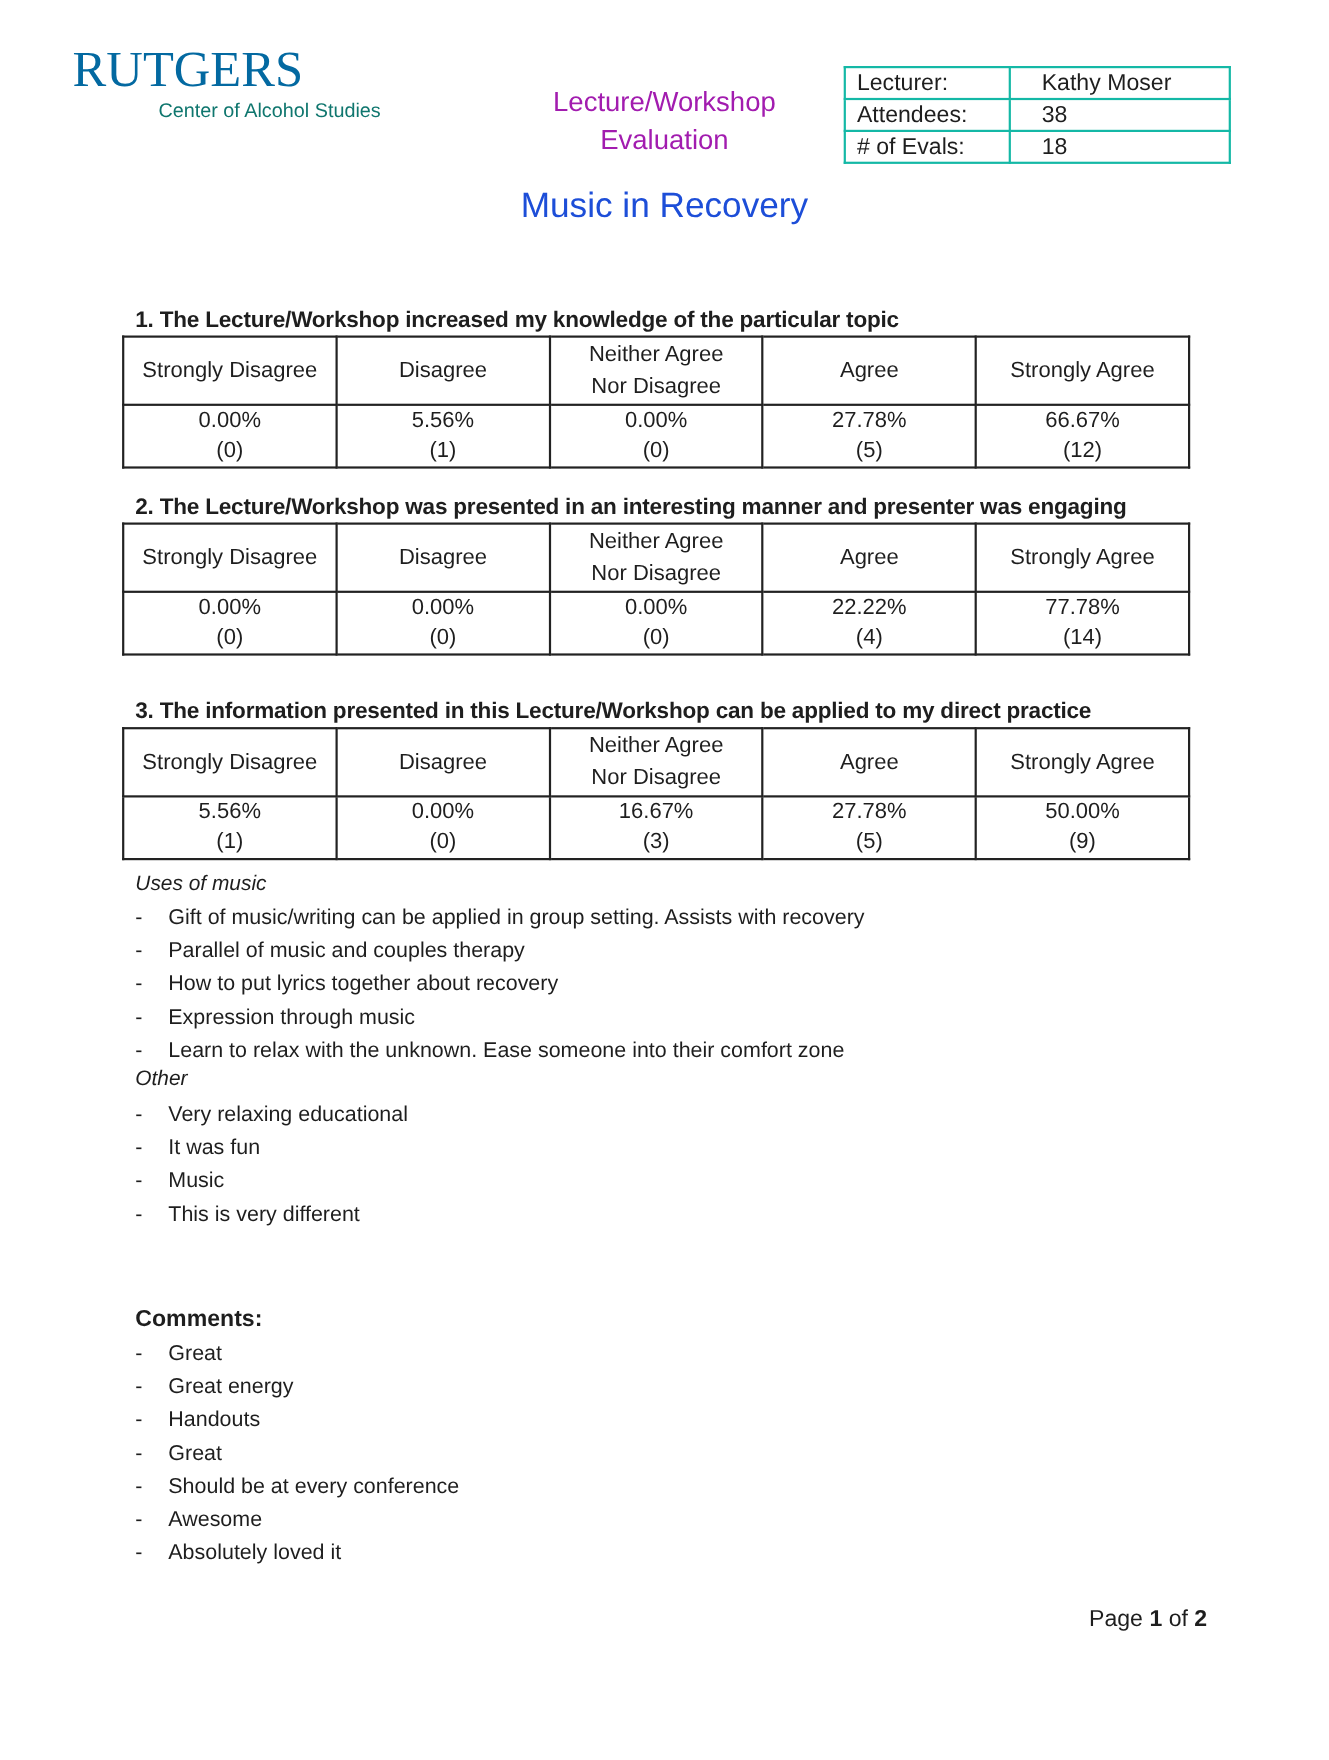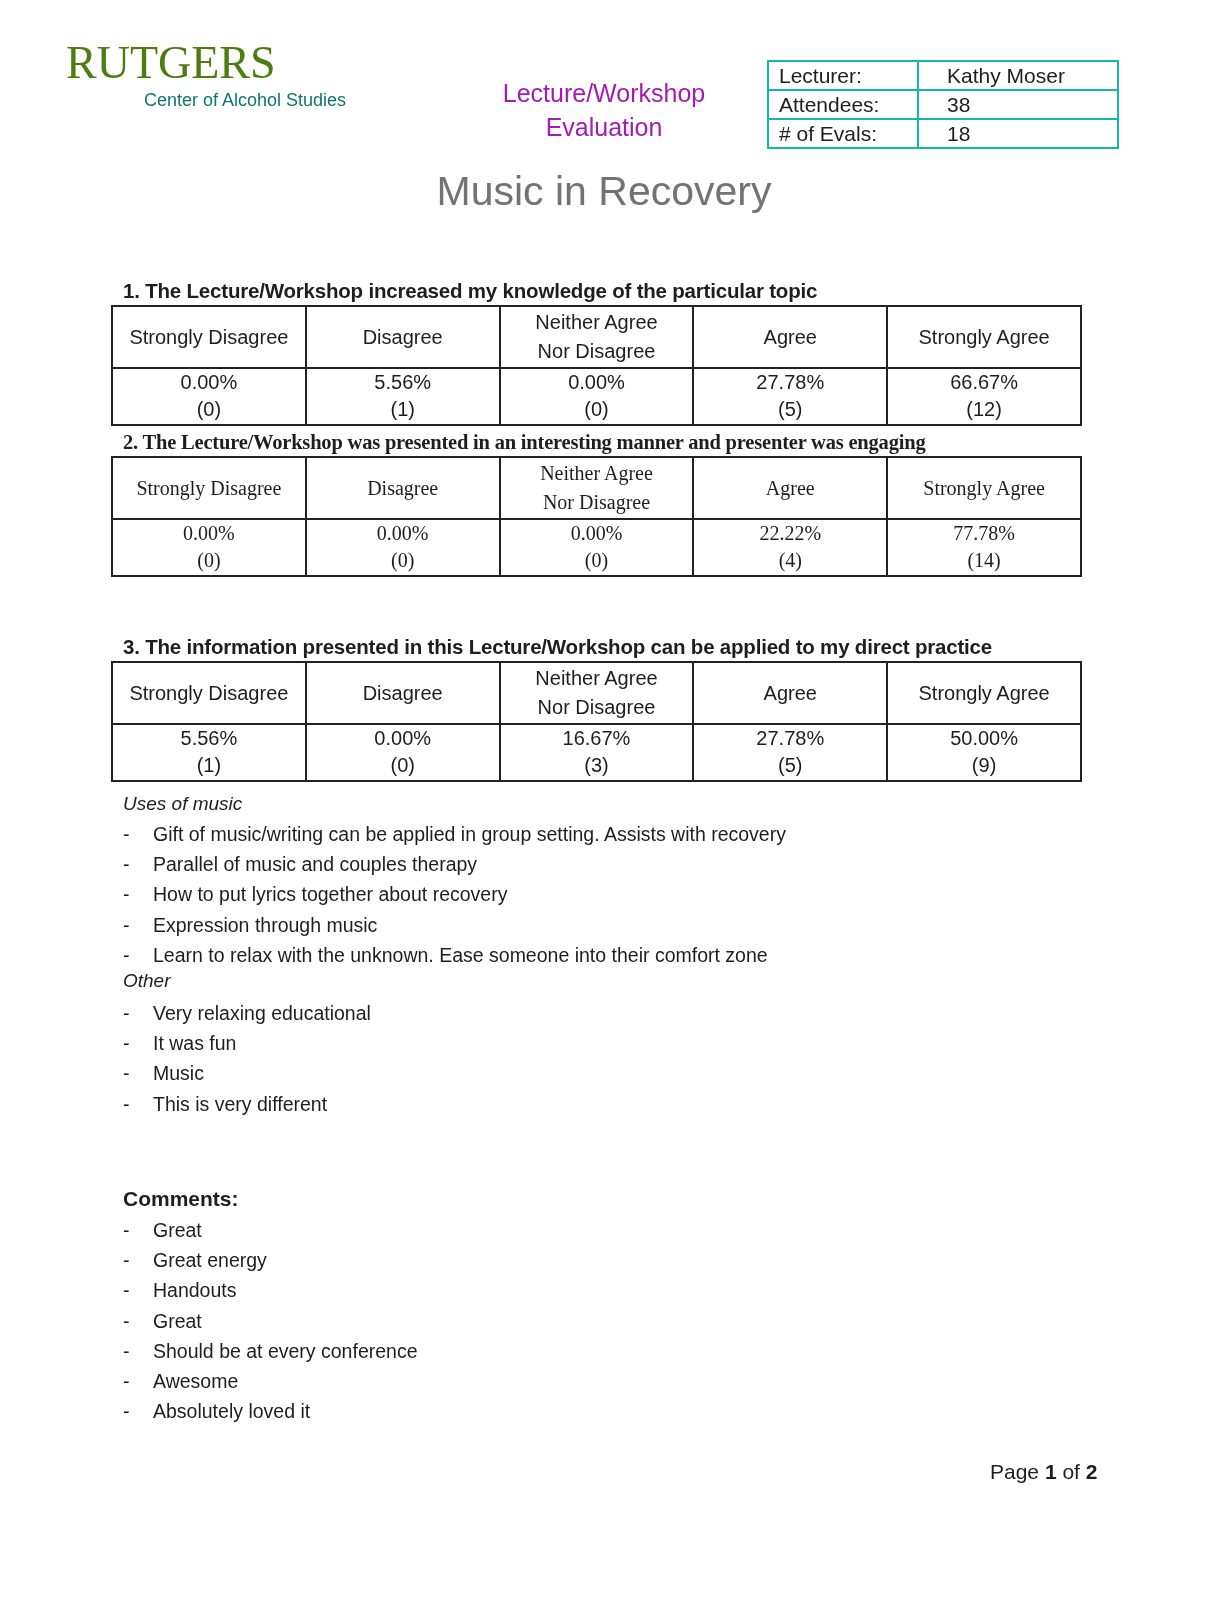--- a/index.html
+++ b/index.html
@@ -1,28 +1,28 @@
 <!DOCTYPE html>
 <html><head>
   <meta charset="utf-8">
   <style>
     html, body { margin: 0; padding: 0; }
     body {
       width: 1208px; height: 1600px; background: #ffffff; position: relative;
       font-family: "Liberation Sans", sans-serif; color: #1e1e1e; overflow: hidden;
     }
     .logo { position: absolute; left: 66px; top: 40px; }
-    .logo-main { font-family: "Liberation Serif", serif; font-size: 46px; color: #4d7c0f; letter-spacing: 0px; line-height: 1; }
+    .logo-main { font-family: "Liberation Serif", serif; font-size: 46px; color: #0369a1; letter-spacing: 0px; line-height: 1; }
     .logo-sub { font-size: 18px; color: #0f766e; margin-left: 78px; margin-top: 4px; }
     .form-title { position: absolute; left: 484px; top: 76px; width: 240px; text-align: center; font-size: 25px; line-height: 34px; color: #a21caf; }
     .meta-table { position: absolute; left: 767px; top: 60px; border-collapse: collapse; font-size: 21px; }
     .meta-table td { border: 2px solid #14b8a6; padding: 0 10px; height: 27px; }
     .meta-table td.k { width: 128px; }
     .meta-table td.v { width: 160px; padding-left: 28px; }
-    .doc-title { position: absolute; left: 0; width: 1208px; top: 168px; text-align: center; font-size: 41px; color: #737373; }
+    .doc-title { position: absolute; left: 0; width: 1208px; top: 168px; text-align: center; font-size: 32px; color: #1d4ed8; }
     .q { position: absolute; left: 111px; width: 971px; margin-top: 35px; }
     .q-title { font-weight: bold; font-size: 20.5px; margin-left: 12px; margin-bottom: 2px; white-space: nowrap; letter-spacing: -0.2px; }
     .resp-table { width: 971px; border-collapse: collapse; table-layout: fixed; padding-left: 14px; }
     .resp-table td { border: 2px solid #222; text-align: center; font-size: 20px; }
     .resp-table tr.h td { height: 58px; line-height: 29px; }
     .resp-table tr.d td { height: 54px; line-height: 27px; padding-top: 0; }
     .section { position: absolute; left: 123px; }
     .sec-head { font-weight: bold; font-size: 21px; }
     .sub-head { font-style: italic; font-size: 19px; margin-top: 8px; }
     ul.dash { list-style: none; margin: 0; padding: 0; }
@@ -95,21 +95,21 @@
           </td>
       <td>
             <div>66.67%</div>
             <div>(12)</div>
           </td>
     </tr>
   </tbody>
     </table>
 </div>
 
-<div class="q" style="top:396px;font-family:Liberation Serif, serif;">
+<div class="q" style="top:414px;">
   <div class="q-title">2. The Lecture/Workshop was presented in an interesting manner and presenter was engaging</div>
   <table class="resp-table">
     <tbody>
         <tr class="h">
       <td>Strongly Disagree</td>
       <td>Disagree</td>
       <td>
             <div>Neither Agree</div>
             <div>Nor Disagree</div>
           </td>

